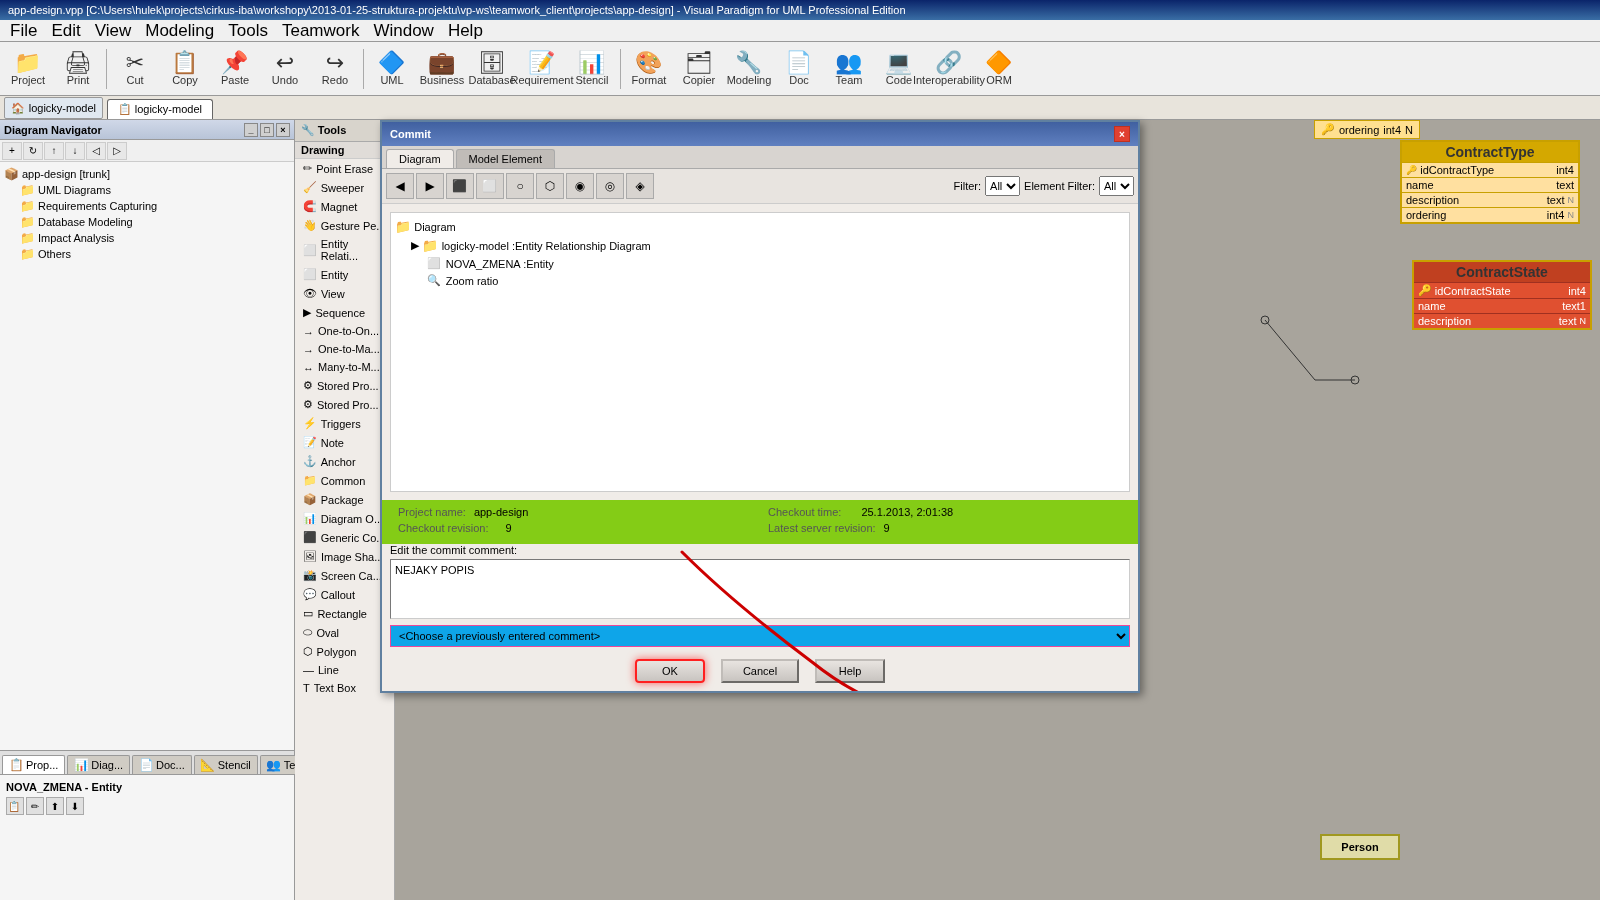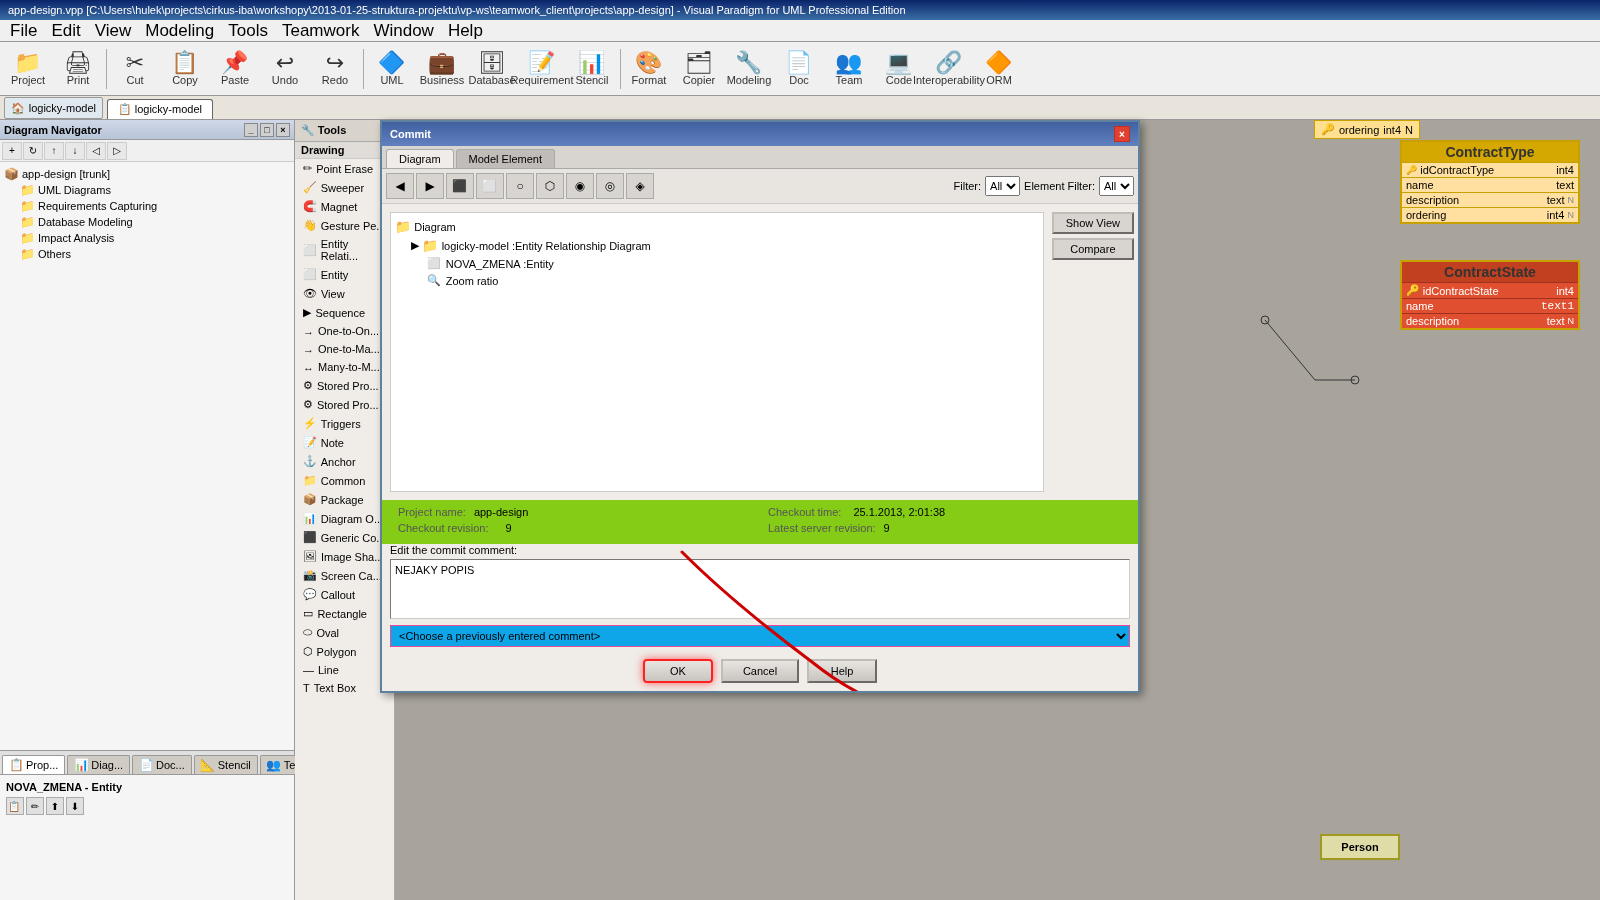--- a/index.html
+++ b/index.html
@@ -230,21 +230,21 @@
     .uml-red .uml-box-row { border-color: #a03020; }
 
     .contract-type {
       position: absolute;
       top: 20px;
       right: 20px;
     }
     .contract-state {
       position: absolute;
       top: 140px;
-      right: 20px;
+      right: 8px;
     }
     .tools-sidebar-item {
       padding: 3px 8px;
       cursor: pointer;
       display: flex;
       align-items: center;
       gap: 4px;
       font-size: 11px;
     }
 
@@ -375,21 +375,21 @@
       flex: 1;
       height: 22px;
       border: 1px solid #ec4899;
       background: #0ea5e9;
       font-size: 11px;
       padding: 0 4px;
     }
     .modal-dialog-btns {
       display: flex;
       justify-content: center;
-      gap: 8px;
+      gap: 16px;
       padding: 8px;
     }
     .dlg-btn {
       padding: 4px 20px;
       background: linear-gradient(to bottom, #e8e4e0, #c8c4c0);
       border: 2px outset #c0bcb8;
       cursor: pointer;
       font-size: 11px;
       min-width: 70px;
     }
@@ -758,21 +758,21 @@
 
         <div class="uml-box uml-red contract-state" style="width:180px;">
           <div class="uml-box-header">ContractState</div>
           <div class="uml-box-row" style="border-color:#a03020;">
             <span style="color:#ffb080;">🔑</span>
             <span>idContractState</span>
             <span style="margin-left:auto;">int4</span>
           </div>
           <div class="uml-box-row" style="border-color:#a03020;">
             <span>name</span>
-            <span style="margin-left:auto;font-family:Liberation Mono, monospace;">text1</span>
+            <span style="margin-left:auto;">text1</span>
           </div>
           <div class="uml-box-row" style="border-color:#a03020;">
             <span>description</span>
             <span style="margin-left:auto;">text</span>
             <span style="font-size:9px;">N</span>
           </div>
         </div>
 
         <div style="position:absolute; bottom:40px; right:200px; background:#e0dca8; border:2px solid #a09820; padding:4px 10px; font-size:12px; font-weight:bold; min-width:80px; text-align:center;">
           <span>Person</span>
@@ -840,34 +840,30 @@
               <span style="color:#c08040; margin-right:2px;">⬜</span>
               <span>NOVA_ZMENA :Entity</span>
             </div>
             <div class="modal-tree-item">
               <span style="color:#4080c0; margin-right:2px;">🔍</span>
               <span>Zoom ratio</span>
             </div>
           </div>
         </div>
       </div>
-      <div style="display:flex; flex-direction:column; gap:4px; padding-top:4px;">
-        <button class="modal-btn-show">Show View</button>
-        <button class="modal-btn-compare">Compare</button>
-      </div>
     </div>
 
     
     <div class="modal-fields">
       <div style="display:grid; grid-template-columns:1fr 1fr; gap:4px 16px; padding:0 8px 4px;">
         <div style="display:flex; gap:8px; align-items:center;">
           <span style="font-size:11px; color:#555;">Project name:</span>
           <span style="font-size:11px;">app-design</span>
         </div>
-        <div style="display:flex; gap:12px; align-items:center;">
+        <div style="display:flex; gap:20px; align-items:center;">
           <span style="font-size:11px; color:#555;">Checkout time:</span>
           <span style="font-size:11px;">25.1.2013, 2:01:38</span>
         </div>
         <div style="display:flex; gap:17px; align-items:flex-start;">
           <span style="font-size:11px; color:#555;">Checkout revision:</span>
           <span style="font-size:11px;">9</span>
         </div>
         <div style="display:flex; gap:8px; align-items:center;">
           <span style="font-size:11px; color:#555;">Latest server revision:</span>
           <span style="font-size:11px;">9</span>

